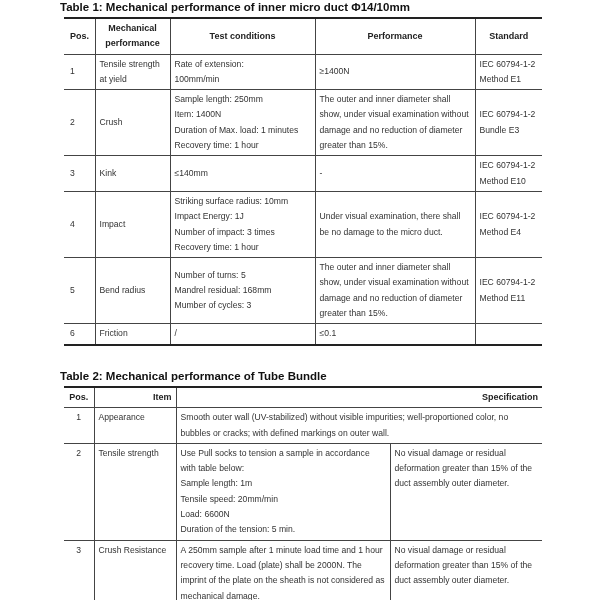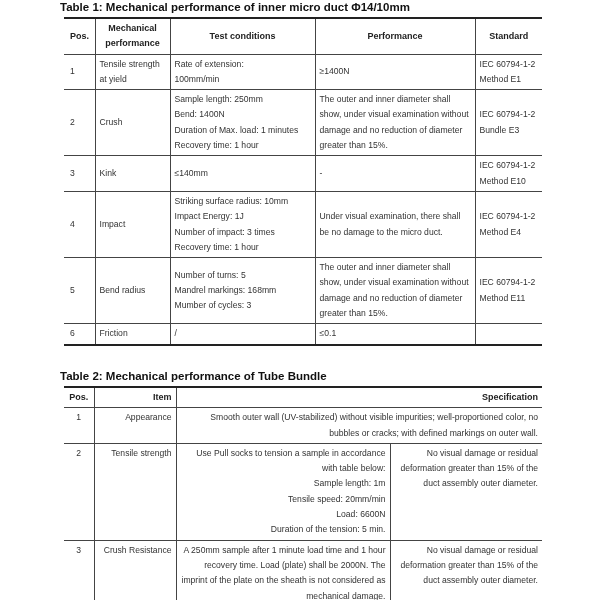--- a/index.html
+++ b/index.html
@@ -15,21 +15,21 @@
     #table1 { border-top: 2px solid #222; border-bottom: 2px solid #222; }
     #table1 th { font-weight: bold; font-size: 9px; text-align: center; color: #222; }
     #table1 tr { border-bottom: 1px solid #444; }
     #table1 td + td, #table1 th + th { border-left: 1px solid #444; }
     #table1 td.pos, #table1 th.pos { text-align: left; padding-left: 6px; }
     #table2 { border-top: 2px solid #222; border-bottom: 2px solid #222; }
     #table2 th { font-weight: bold; font-size: 9px; text-align: right; color: #222; border-bottom: 1px solid #444; }
     #table2 tr { border-bottom: 1px solid #444; }
     #table2 td + td, #table2 th + th { border-left: 1px solid #444; }
     #table2 td.pos, #table2 th.pos { text-align: center; vertical-align: top; }
-    #table2 td { vertical-align: top; text-align: right; }
+    #table2 td { vertical-align: top; }
     .line { display: block; }
   </style>
 </head>
 <body>
 
 <div class="caption" id="t1-caption">Table 1: Mechanical performance of inner micro duct Φ14/10mm</div>
 
 <table id="table1">
   <colgroup>
     <col style="width:31px">
@@ -59,21 +59,21 @@
         <td>
           <span class="line">IEC 60794-1-2</span>
           <span class="line">Method E1</span>
         </td>
       </tr>
       <tr>
         <td class="pos">2</td>
         <td>Crush</td>
         <td>
           <span class="line">Sample length: 250mm</span>
-          <span class="line">Bend: 1400N</span>
+          <span class="line">Item: 1400N</span>
           <span class="line">Duration of Max. load: 1 minutes</span>
           <span class="line">Recovery time: 1 hour</span>
         </td>
         <td>The outer and inner diameter shall show, under visual examination without damage and no reduction of diameter greater than 15%.</td>
         <td>
           <span class="line">IEC 60794-1-2</span>
           <span class="line">Bundle E3</span>
         </td>
       </tr>
       <tr>
@@ -101,21 +101,21 @@
         <td>
           <span class="line">IEC 60794-1-2</span>
           <span class="line">Method E4</span>
         </td>
       </tr>
       <tr>
         <td class="pos">5</td>
         <td>Bend radius</td>
         <td>
           <span class="line">Number of turns: 5</span>
-          <span class="line">Mandrel markings: 168mm</span>
+          <span class="line">Mandrel residual: 168mm</span>
           <span class="line">Mumber of cycles: 3</span>
         </td>
         <td>The outer and inner diameter shall show, under visual examination without damage and no reduction of diameter greater than 15%.</td>
         <td>
           <span class="line">IEC 60794-1-2</span>
           <span class="line">Method E11</span>
         </td>
       </tr>
       <tr>
         <td class="pos">6</td>

